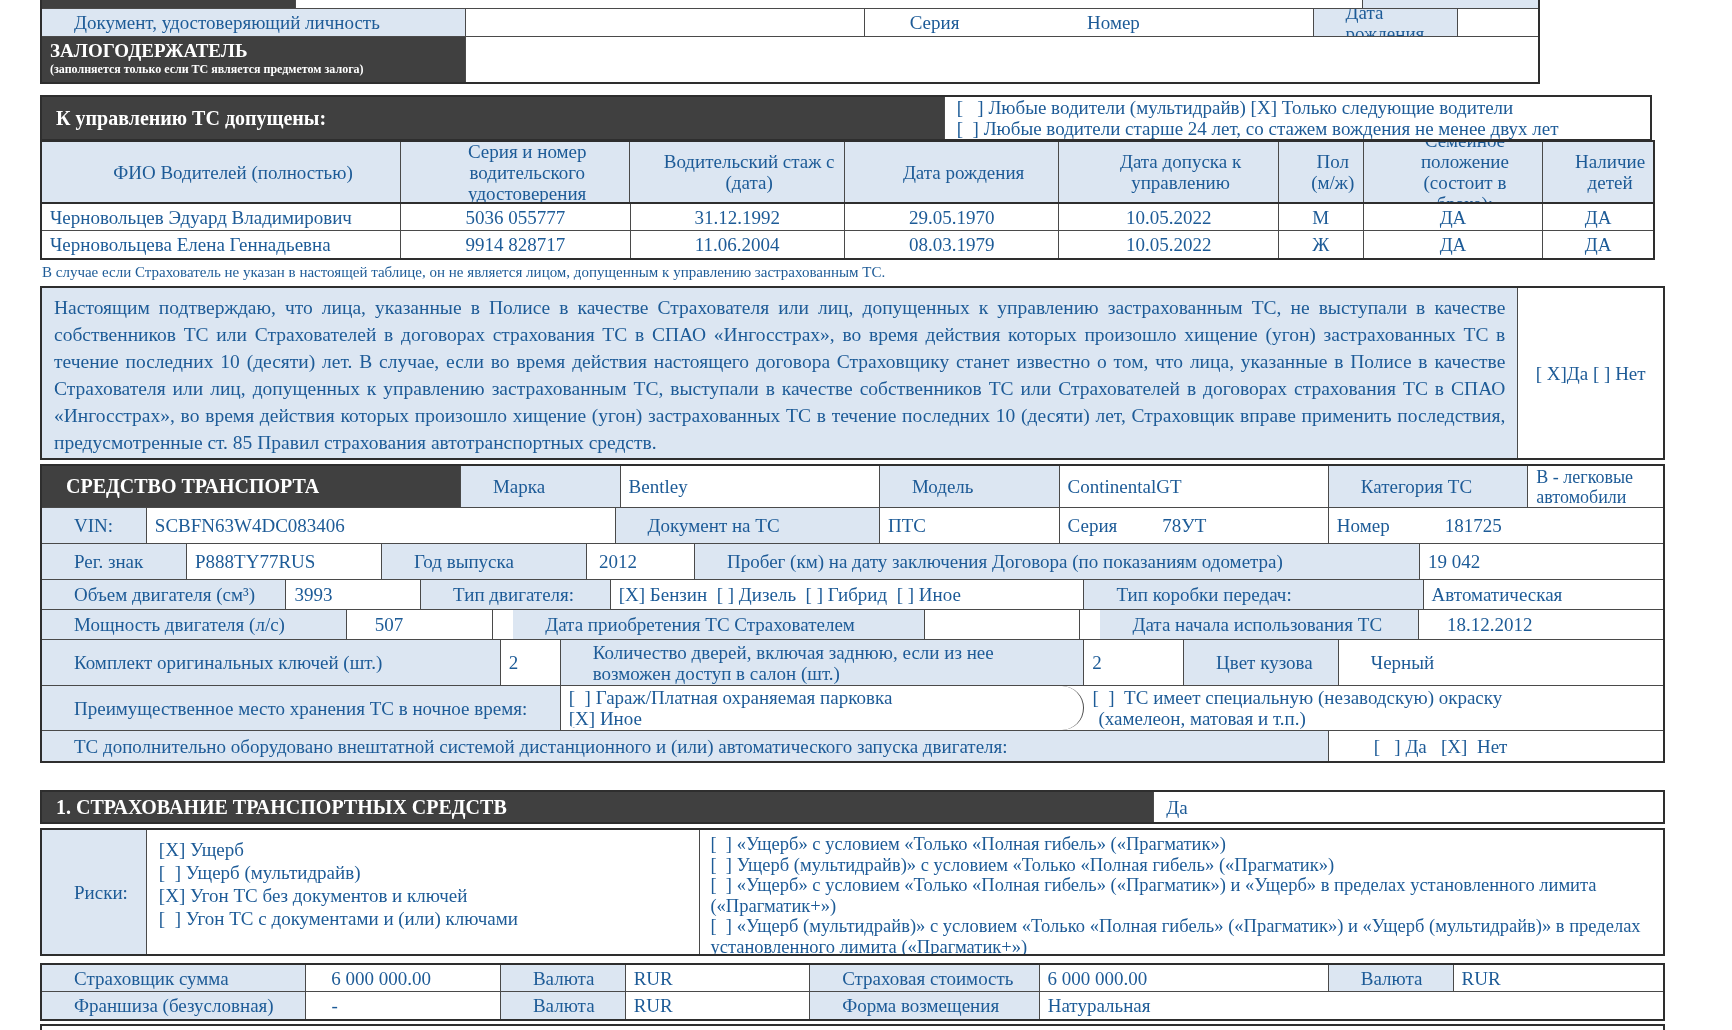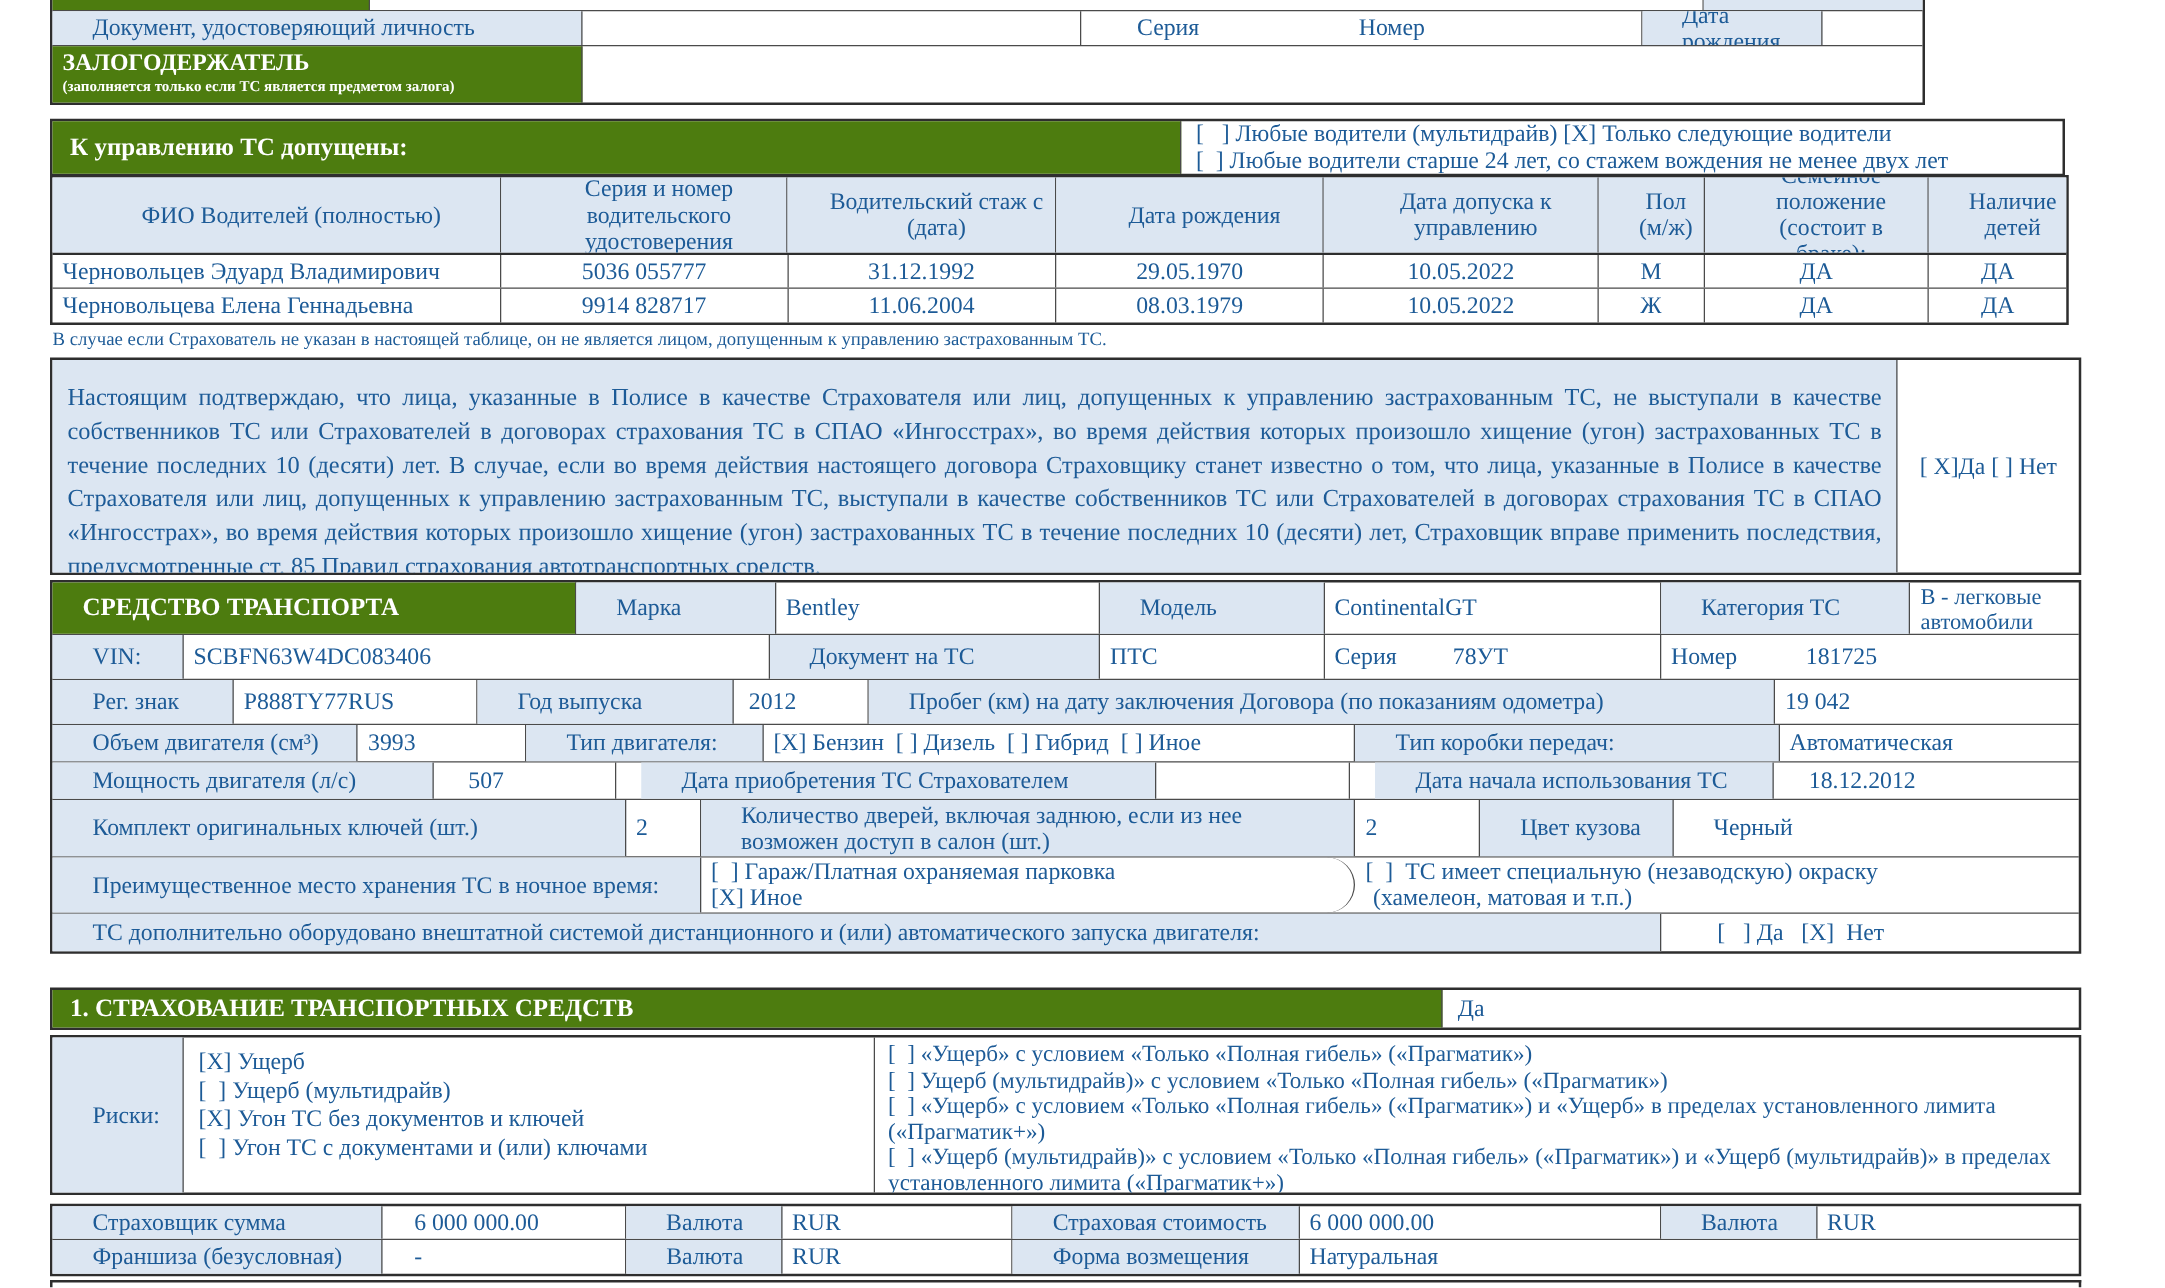--- a/index.html
+++ b/index.html
@@ -7,27 +7,27 @@
         font-family:"Liberation Serif","DejaVu Serif",serif;color:#1d5b97;}
   .tbl{position:absolute;background:#fff;border:2px solid #2e2e2e;box-sizing:border-box;}
   .noTop{border-top:none;}
   .row{display:flex;border-bottom:1px solid #4a4a4a;box-sizing:border-box;}
   .row:last-child{border-bottom:none;}
   .thick{border-bottom-width:2px;border-bottom-color:#2e2e2e;}
   .c{border-right:1px solid #4a4a4a;box-sizing:border-box;display:flex;align-items:center;
      padding:1px 8px;font-size:19px;line-height:21px;overflow:hidden;}
   .c:last-child{border-right:none;}
   .L{background:#dce6f2;padding-left:32px;}
-  .H{background:#4d7c0f;color:#fff;font-weight:bold;}
+  .H{background:#404040;color:#fff;font-weight:bold;}
   .ctr{justify-content:center;text-align:center;}
   .pre{white-space:pre-wrap;}
   .col{flex-direction:column;align-items:flex-start;justify-content:center;}
   .top{align-items:flex-start;}
   .note{position:absolute;font-size:15px;line-height:18px;}
-  .para{font-size:19.5px;line-height:27px;text-align:justify;padding:17px 12px;}
+  .para{font-size:19.5px;line-height:27px;text-align:justify;padding:6px 12px;}
 </style>
 </head>
 <body>
 
 <div class="page">
 
   <div class="tbl noTop" style="left:40px;top:0;width:1500px;">
     <div class="row" style="height:9px;">
       <div class="c H" style="width:255px;padding:0;"></div>
       <div class="c" style="width:1070px;padding:0;"></div>

